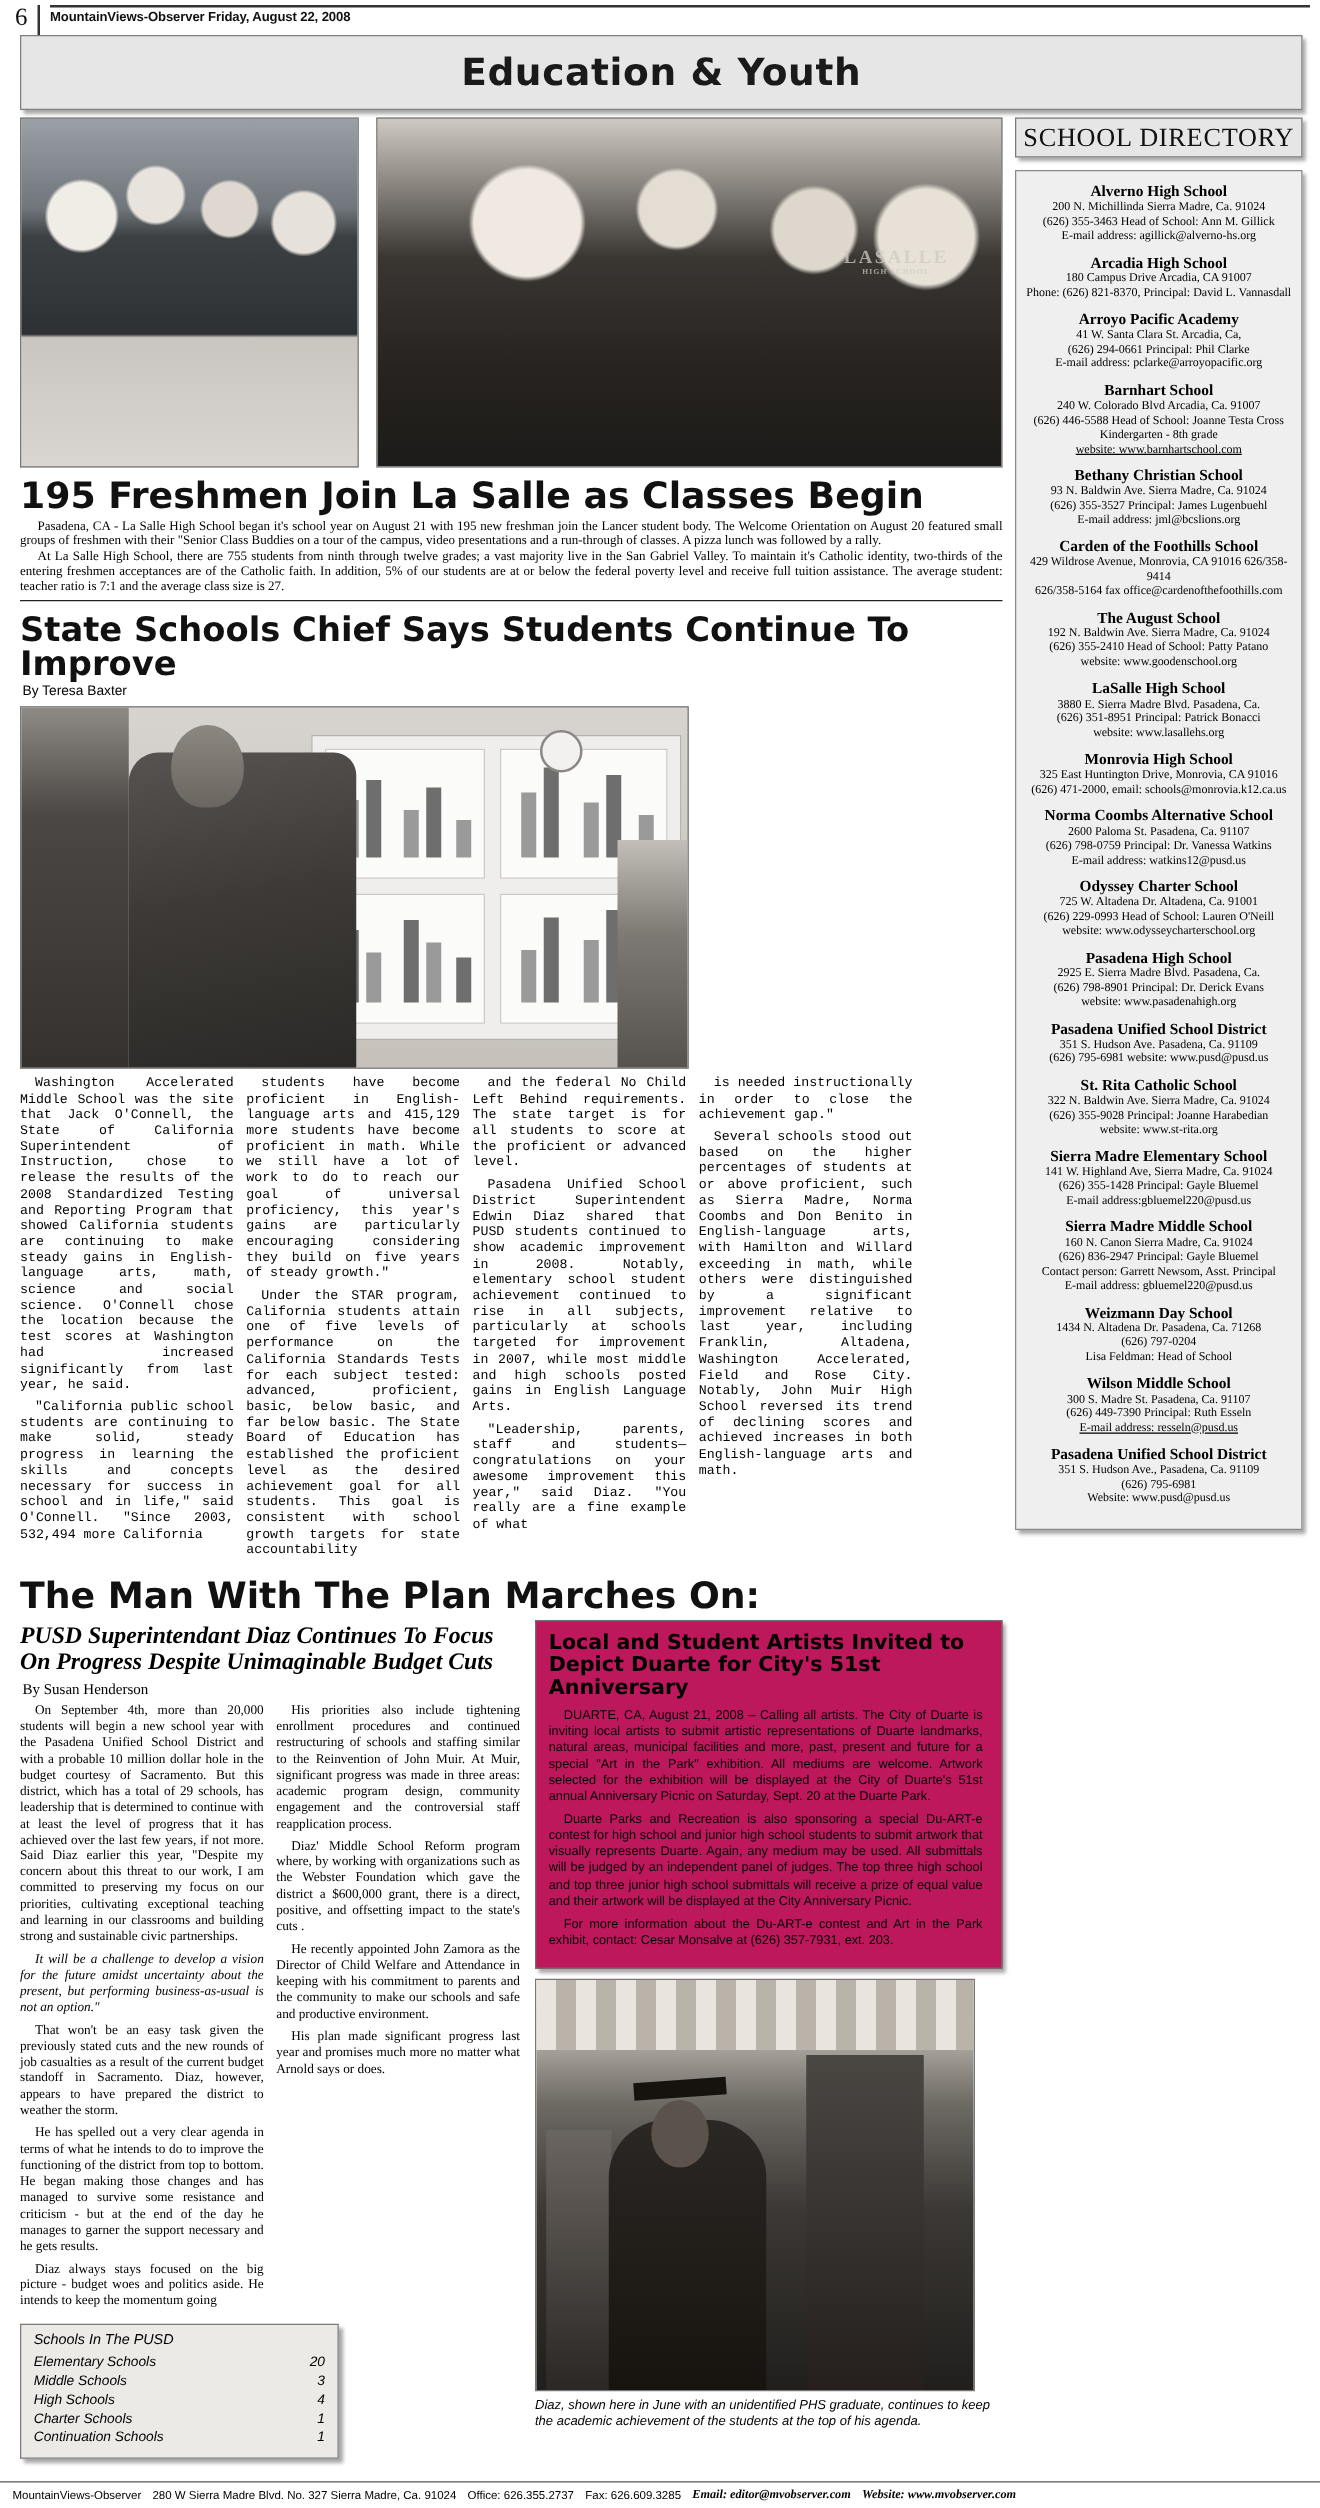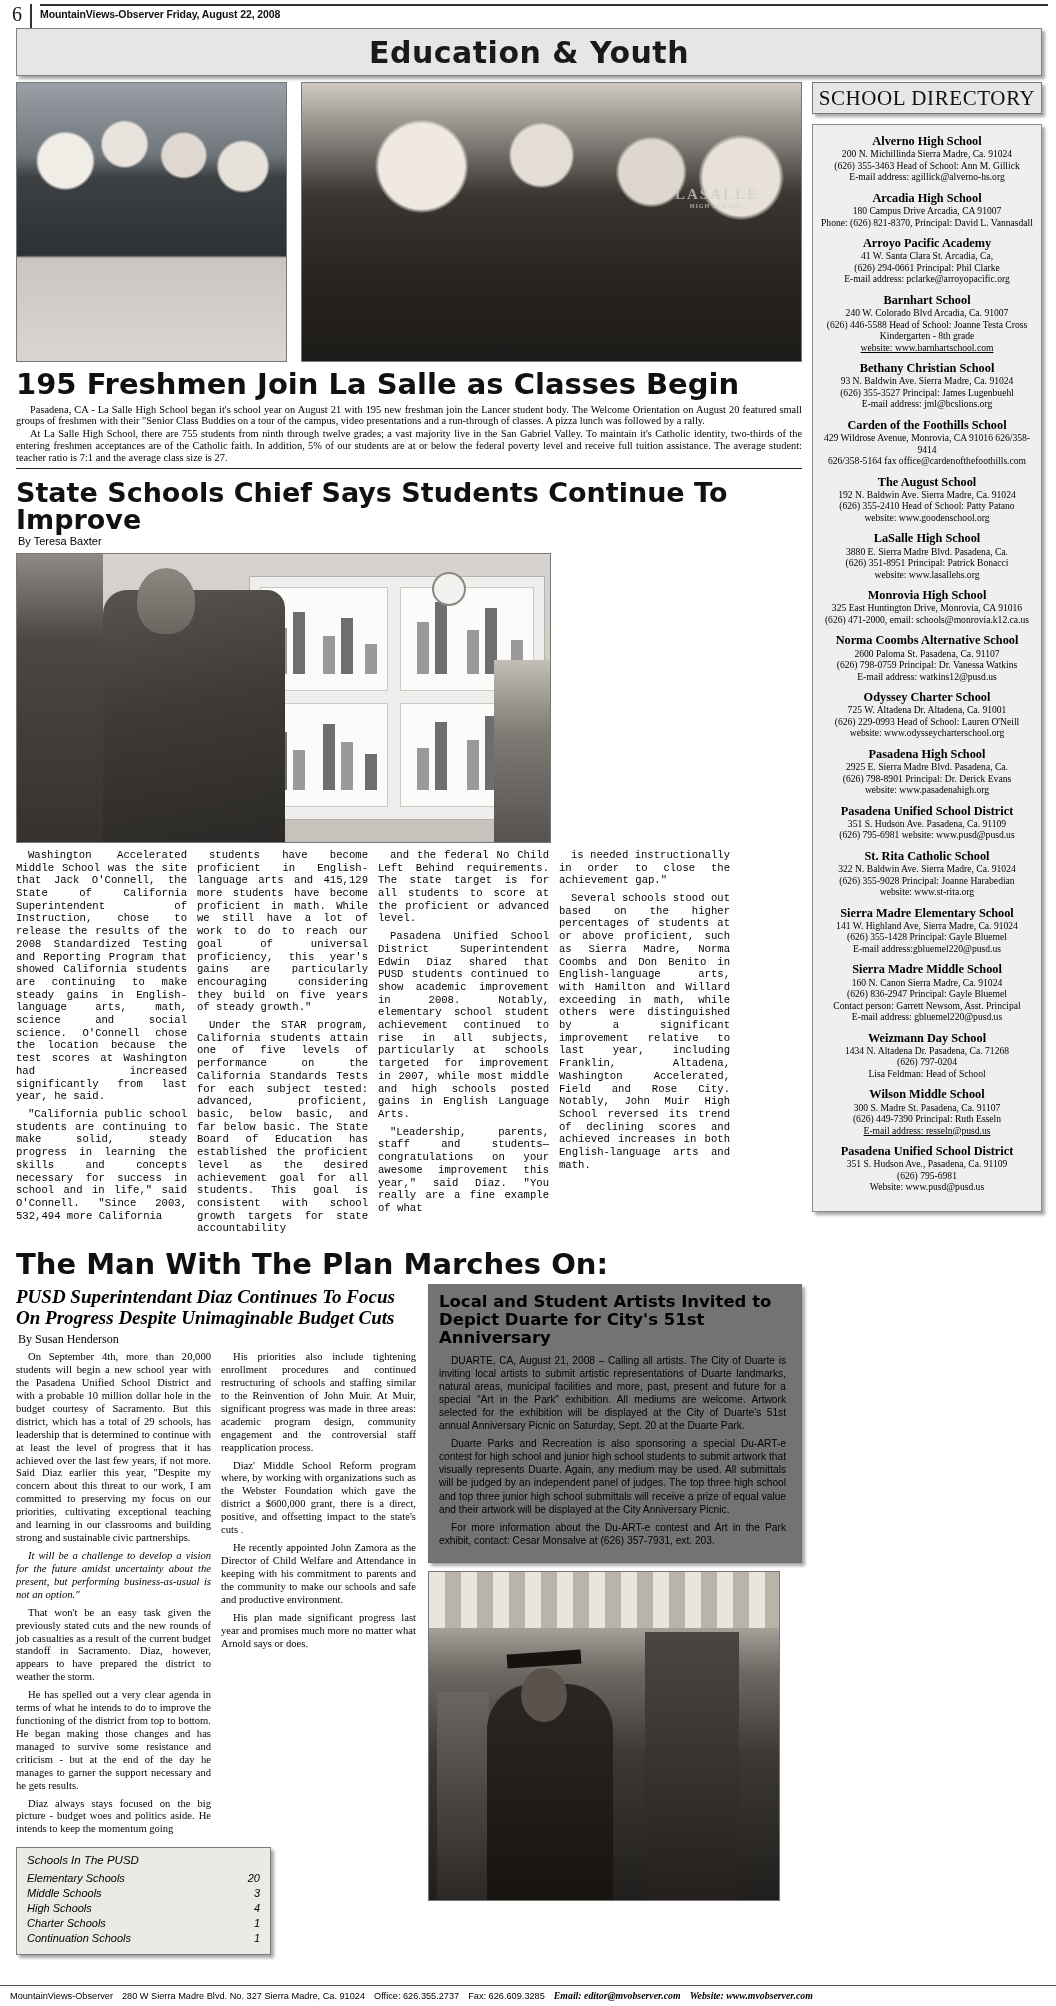--- a/index.html
+++ b/index.html
@@ -47,21 +47,21 @@
     font-size: 10.5px;
     letter-spacing: -0.1px;
     color: #111;
   }
 
   
   .section-banner {
     margin: 2px 14px 6px 16px;
     background: #e6e6e6;
     border: 1px solid #808080;
-    height: 48px;
+    height: 60px;
     display: flex;
     align-items: center;
     justify-content: center;
     box-shadow: 3px 3px 3px rgba(0,0,0,0.35);
   }
   .section-banner-title {
     font-family: "DejaVu Sans", sans-serif;
     font-weight: bold;
     font-size: 30px;
     letter-spacing: 0.5px;
@@ -236,21 +236,21 @@
   .stats-title { font-style: italic; font-size: 11.5px; margin-bottom: 5px; }
   .stats-row {
     display: flex; justify-content: space-between;
     font-style: italic; font-size: 11px; line-height: 1.35;
   }
 
   
   .duarte-box {
     border: 1px solid #6f6f6f;
     box-shadow: 3px 3px 3px rgba(0,0,0,0.35);
-    background: #737373;
+    background: #be185d;
     padding: 8px 15px 10px 10px;
   }
   .duarte-title {
     font-family: "DejaVu Sans", sans-serif;
     font-weight: bold; font-size: 16.5px; line-height: 1.1;
     margin-bottom: 7px;
   }
   .duarte-body {
     font-family: "Liberation Sans", sans-serif;
     font-size: 10.2px; line-height: 1.28; text-align: justify;
@@ -491,20 +491,21 @@
           </div>
           <div class="grad-photo">
             <div class="gp-bg"></div>
             <div class="gp-tent"></div>
             <div class="gp-fig" style="left:216px; top:60px; width:94px; height:270px;"></div>
             <div class="gp-fig" style="left:8px;   top:120px; width:52px; height:210px; background:linear-gradient(180deg,#6b6560,#2a2724);"></div>
             <div class="gp-gown"></div>
             <div class="gp-face"></div>
             <div class="gp-cap"></div>
           </div>
+          <div class="grad-caption">Diaz, shown here in June with an unidentified PHS graduate, continues to keep the academic achievement of the students at the top of his agenda.</div>
         </div>
       </div>
     </div>
 
     <div class="right-col">
       <div class="dir-header">
         <div class="dir-header-title">SCHOOL DIRECTORY</div>
       </div>
       <div class="dir-body" id="dir-body">
           <div class="dir-entry">

